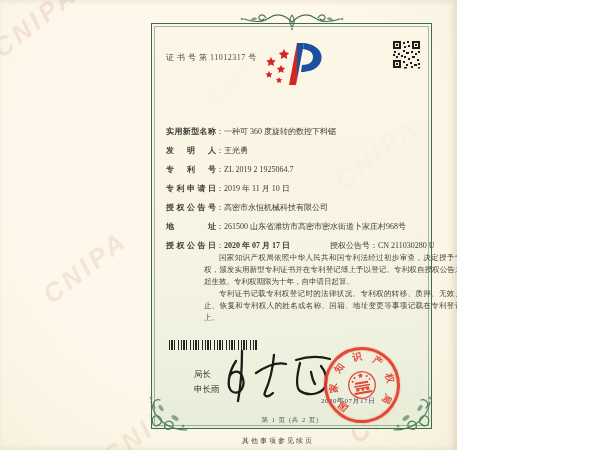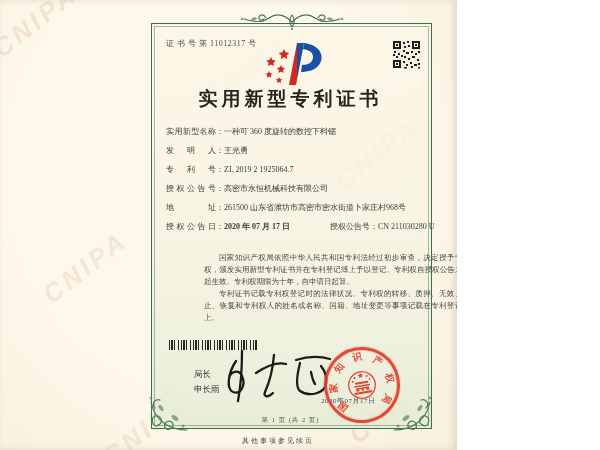--- a/index.html
+++ b/index.html
@@ -25,31 +25,31 @@
   .frame{position:absolute;left:151px;top:23px;width:279px;height:404px;
          border:1.6px solid #3f6b4f;
          background:linear-gradient(180deg, rgba(252,246,231,.9) 0%, rgba(247,243,226,.85) 55%, rgba(236,239,220,.9) 85%, rgba(229,236,214,.92) 100%);}
   .frame::after{content:"";position:absolute;inset:2px;border:1px solid rgba(92,131,102,.55);pointer-events:none;}
 
   .orn{position:absolute;pointer-events:none;}
   .orn-top{left:236px;top:10px;width:112px;height:22px;}
   .orn-bl{left:145px;top:390px;width:46px;height:44px;}
   .orn-br{left:390px;top:390px;width:46px;height:44px;transform:scaleX(-1);}
 
-  .cert-no{position:absolute;left:166px;top:38px;font-size:8px;color:#4b4b43;letter-spacing:.5px;}
+  .cert-no{position:absolute;left:166px;top:52px;font-size:8px;color:#4b4b43;letter-spacing:.5px;}
 
   .logo{position:absolute;left:257px;top:41px;width:68px;height:46px;}
   .qr{position:absolute;left:392px;top:40px;width:29px;height:29px;}
 
   .title{position:absolute;left:151px;top:86px;width:279px;text-align:center;
          font-size:19px;font-weight:bold;letter-spacing:4px;color:#26261f;}
 
   .fields{position:absolute;left:166px;top:126px;width:260px;font-size:8px;color:#3f3f37;}
   .row{height:19px;white-space:nowrap;}
-  .lbl{display:inline-block;width:50px;text-align:justify;text-align-last:justify;}
+  .lbl{display:inline-block;width:50px;text-align:justify;text-align-last:justify;font-weight:bold;}
   .lbl2{display:inline-block;margin-left:18px;}
   .val{color:#3c3c34;}
   .val-fix{display:inline-block;width:88px;font-weight:bold;}
 
   .paras{position:absolute;left:160px;top:252px;width:266px;font-size:7.5px;line-height:12px;
          color:#45453c;text-align:justify;margin-left:44px;}
   .paras p{margin:0;text-indent:2em;}
 
   .barcode{position:absolute;left:169px;top:340px;width:88px;height:10px;
     background:repeating-linear-gradient(90deg,
@@ -201,31 +201,33 @@
           <rect x="22" y="24" width="3" height="2"></rect>
           <rect x="12" y="27" width="3" height="1.5"></rect>
         <rect x="19" y="26" width="2" height="2"></rect>
           <rect x="26" y="23" width="2" height="2"></rect>
           <rect x="26" y="27" width="2" height="1.5"></rect>
         <rect x="4" y="16" width="2" height="2"></rect>
           <rect x="1" y="14" width="2" height="2"></rect>
       </g>
     </svg>
 
-    <div class="title">实用新型专利证书</div>
 
     <div class="fields">
       <div class="row">
         <span class="lbl">实用新型名称</span><span>：</span><span class="val">一种可 360 度旋转的数控下料锯</span>
       </div>
       <div class="row">
         <span class="lbl">发明人</span><span>：</span><span class="val">王光勇</span>
       </div>
       <div class="row">
         <span class="lbl">专利号</span><span>：</span><span class="val">ZL 2019 2 1925064.7</span>
+      </div>
+      <div class="row">
+        <span class="lbl">专利申请日</span><span>：</span><span class="val">2019 年 11 月 10 日</span>
       </div>
       <div class="row">
         <span class="lbl">授权公告号</span><span>：</span><span class="val">高密市永恒机械科技有限公司</span>
       </div>
       <div class="row">
         <span class="lbl">地址</span><span>：</span><span class="val">261500 山东省潍坊市高密市密水街道卜家庄村968号</span>
       </div>
       <div class="row">
         <span class="lbl">授权公告日</span><span>：</span><span class="val val-fix">2020 年 07 月 17 日</span><span class="lbl2">授权公告号</span><span>：</span><span class="val">CN 211030280 U</span>
       </div>

